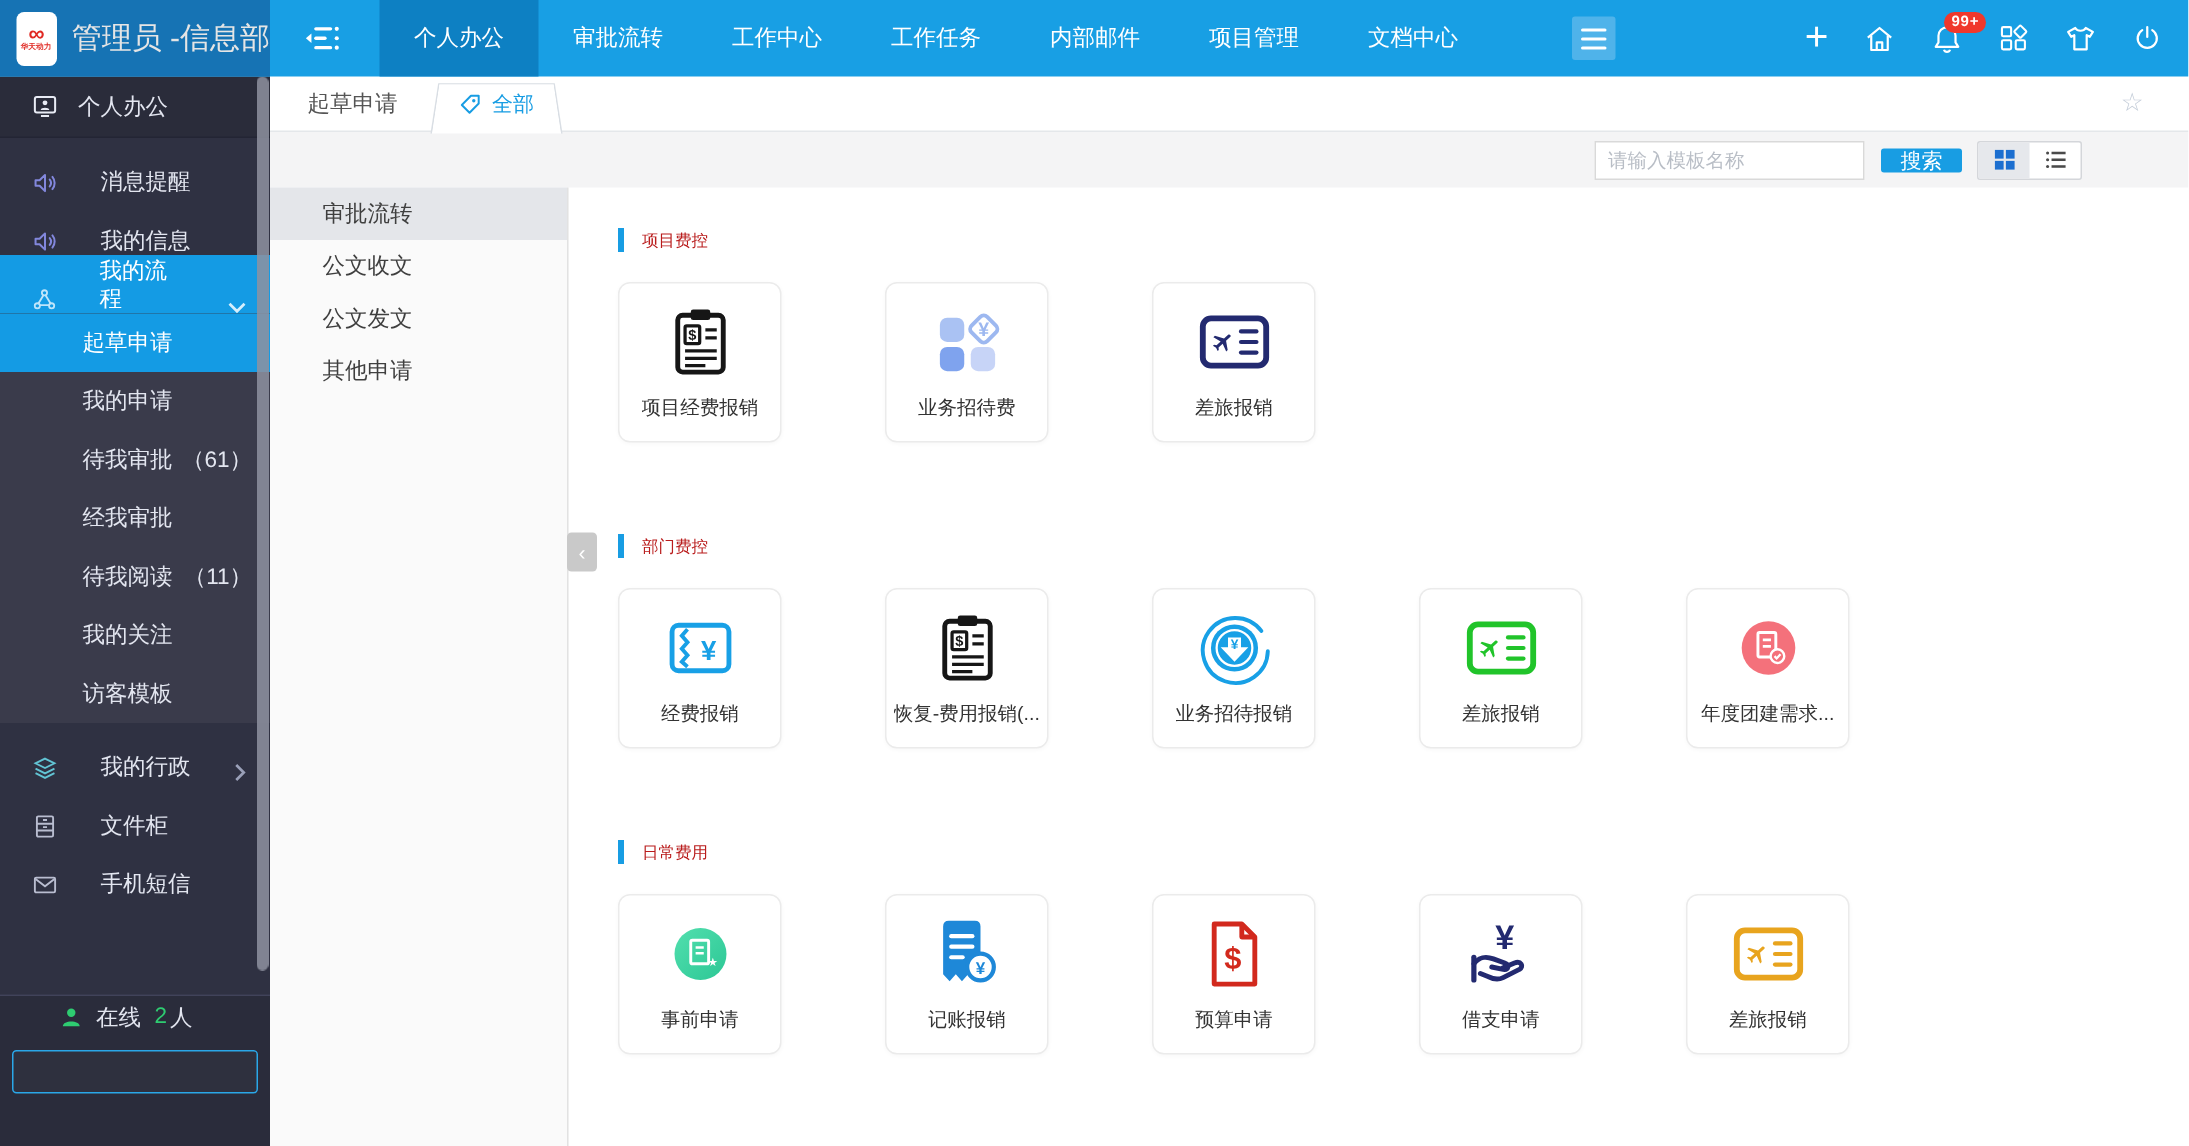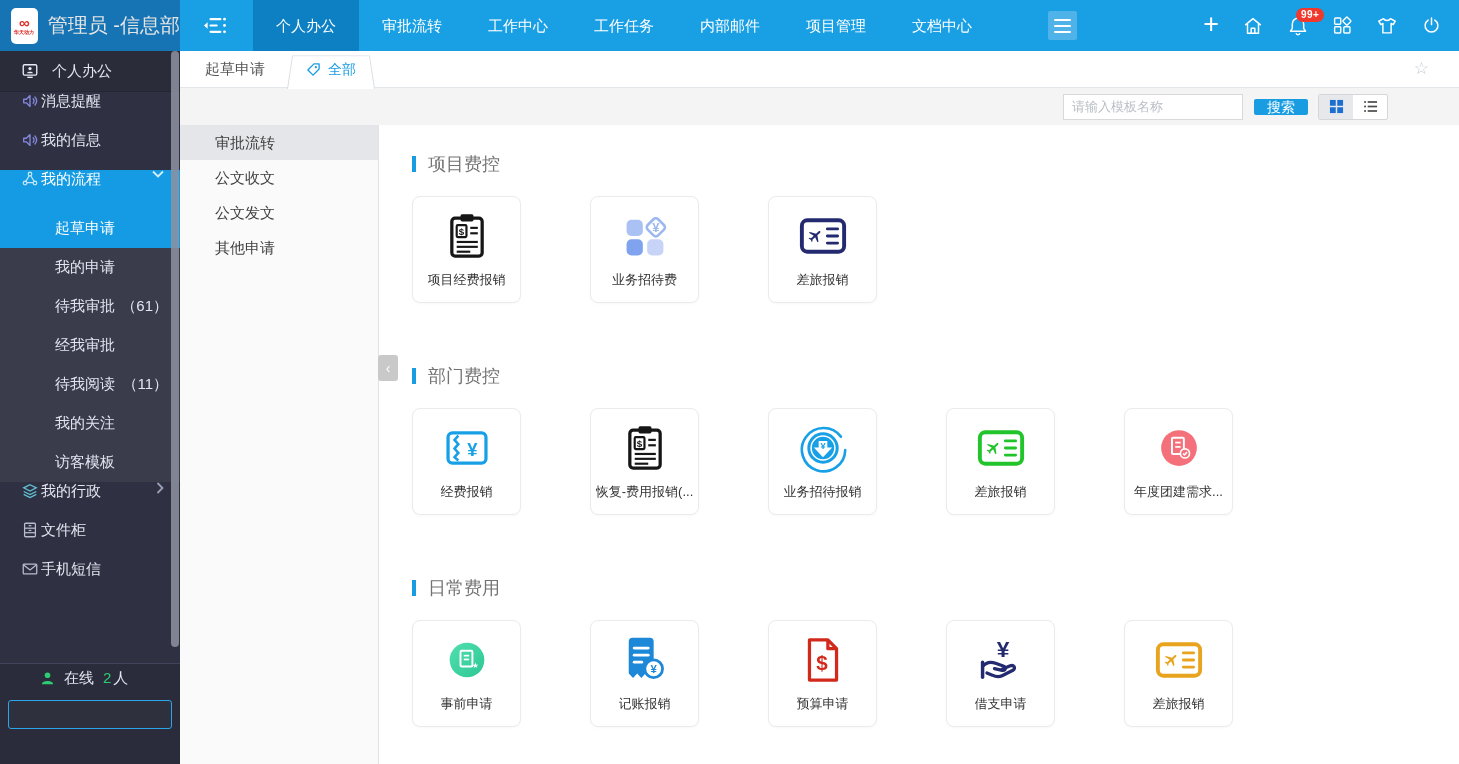--- a/index.html
+++ b/index.html
@@ -21,21 +21,21 @@
   .hamburger span{width:17px;height:2px;background:#fff;border-radius:1px}
   .top-icons{position:absolute;right:17px;top:0;height:51px;display:flex;align-items:center;gap:23px}
   .tico{cursor:pointer;display:flex;align-items:center}
   .plus-glyph{color:#fff;font-size:27px;font-weight:300;line-height:1;margin-top:-2px}
   .bell-wrap{position:relative}
   .badge{position:absolute;left:9px;top:-7px;background:#f0382c;color:#fff;font-size:10px;font-weight:bold;padding:1.5px 5px;border-radius:9px;letter-spacing:.5px}
 
   
   .sidebar{position:absolute;left:0;top:51px;width:180px;bottom:0;background:#2f3142;color:#e3e6f0;font-size:15px;z-index:5}
   .side-header{height:41px;display:flex;align-items:center;gap:13px;padding-left:21px;background:#2a2c3a;border-bottom:1px solid #232534;cursor:pointer}
-  .side-item{height:39px;display:flex;align-items:flex-start;gap:2px;padding-left:21px;cursor:pointer}
+  .side-item{height:39px;display:flex;align-items:flex-end;gap:28px;padding-left:21px;cursor:pointer}
   .side-item.parent-active{background:#149be4;color:#fff}
   .chev{margin-left:auto;margin-right:16px;display:flex}
   .submenu{background:#3a3b4b}
   .sub-item{height:39px;display:flex;align-items:center;padding-left:55px;padding-right:12px;cursor:pointer}
   .sub-item.active{background:#149be4;color:#fff}
   .count{margin-left:auto;white-space:nowrap}
   .side-bottom{position:absolute;bottom:0;left:0;right:0;height:101px;background:#2a2c3b;border-top:1px solid #41435a;padding-top:1px}
   .online{display:flex;align-items:center;gap:9px;padding-left:40px;height:26px}
   .online .num{color:#2ecc71}
   .side-search{margin:9px auto 0;width:164px;height:29px;border:1px solid #2aa7e8;border-radius:3px;display:flex;align-items:center;background:rgba(255,255,255,.02)}
@@ -58,21 +58,21 @@
   .vt.active{background:#e6e8ec}
 
   .body-row{position:absolute;top:74px;left:0;right:0;bottom:0;display:flex}
   .catpanel{width:199px;flex:none;background:#fafafa;border-right:1px solid #e2e2e2}
   .cat-item{height:35px;line-height:35px;padding-left:35px;font-size:15px;color:#3f3f3f;cursor:pointer;white-space:nowrap}
   .cat-item.active{background:#e4e6ea}
   .collapse-handle{position:absolute;left:198px;top:304px;width:20px;height:26px;background:#c9c9c9;border-radius:3px;color:#fff;display:flex;align-items:center;justify-content:center;font-size:14px;cursor:pointer;z-index:3}
 
   .main{flex:1;padding:27px 0 0 33px;overflow:hidden}
   .section{margin-bottom:61px}
-  .sec-title{display:flex;align-items:center;gap:12px;font-size:18px;color:#737373}
+  .sec-title{display:flex;align-items:center;gap:12px;font-size:11px;color:#b91c1c}
   .sec-bar{width:4px;height:16px;background:#189de3;flex:none}
   .cards{display:flex;gap:69px;margin-top:20px}
   .card{width:109px;height:107px;background:#fff;border:1px solid #ebebeb;border-radius:8px;display:flex;flex-direction:column;align-items:center;padding-top:13px;cursor:pointer;box-shadow:0 1px 3px rgba(0,0,0,.03)}
   .card-icon{width:52px;height:52px;flex:none}
   .card-label{margin-top:9px;font-size:13px;color:#333;white-space:nowrap;max-width:105px;overflow:hidden;text-align:center}
 </style>
 </head>
 <body>
 
 <svg width="0" height="0" style="position:absolute" aria-hidden="true">

